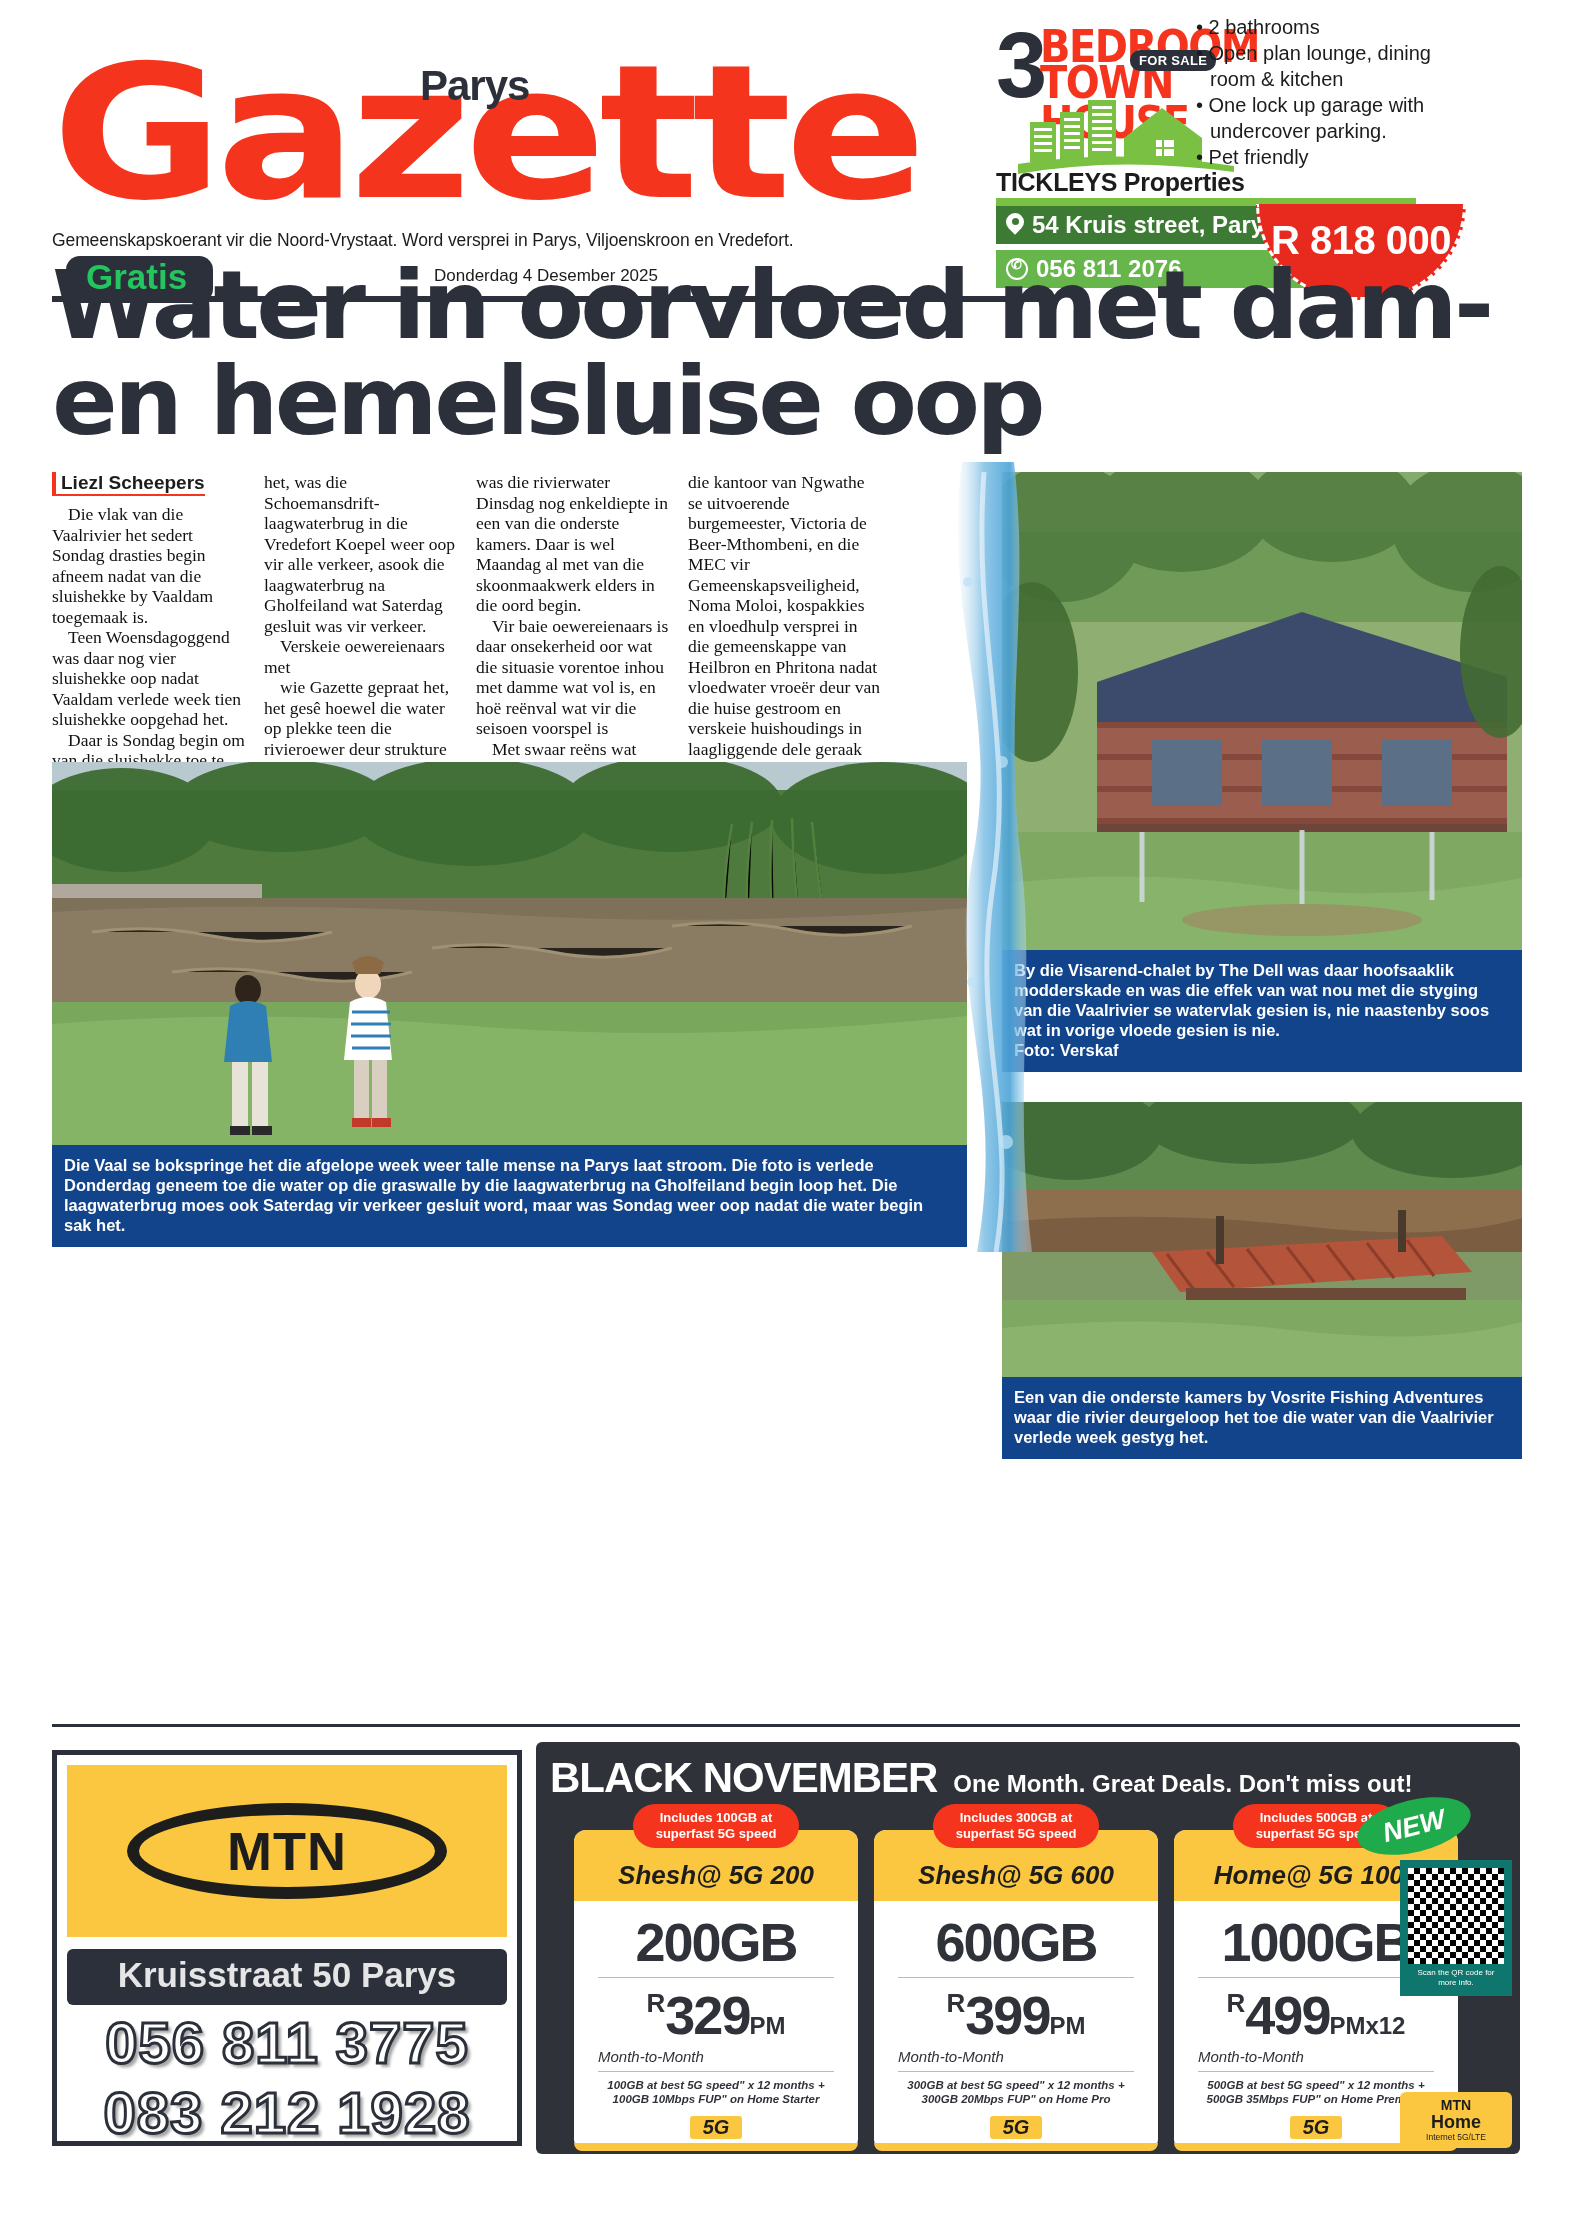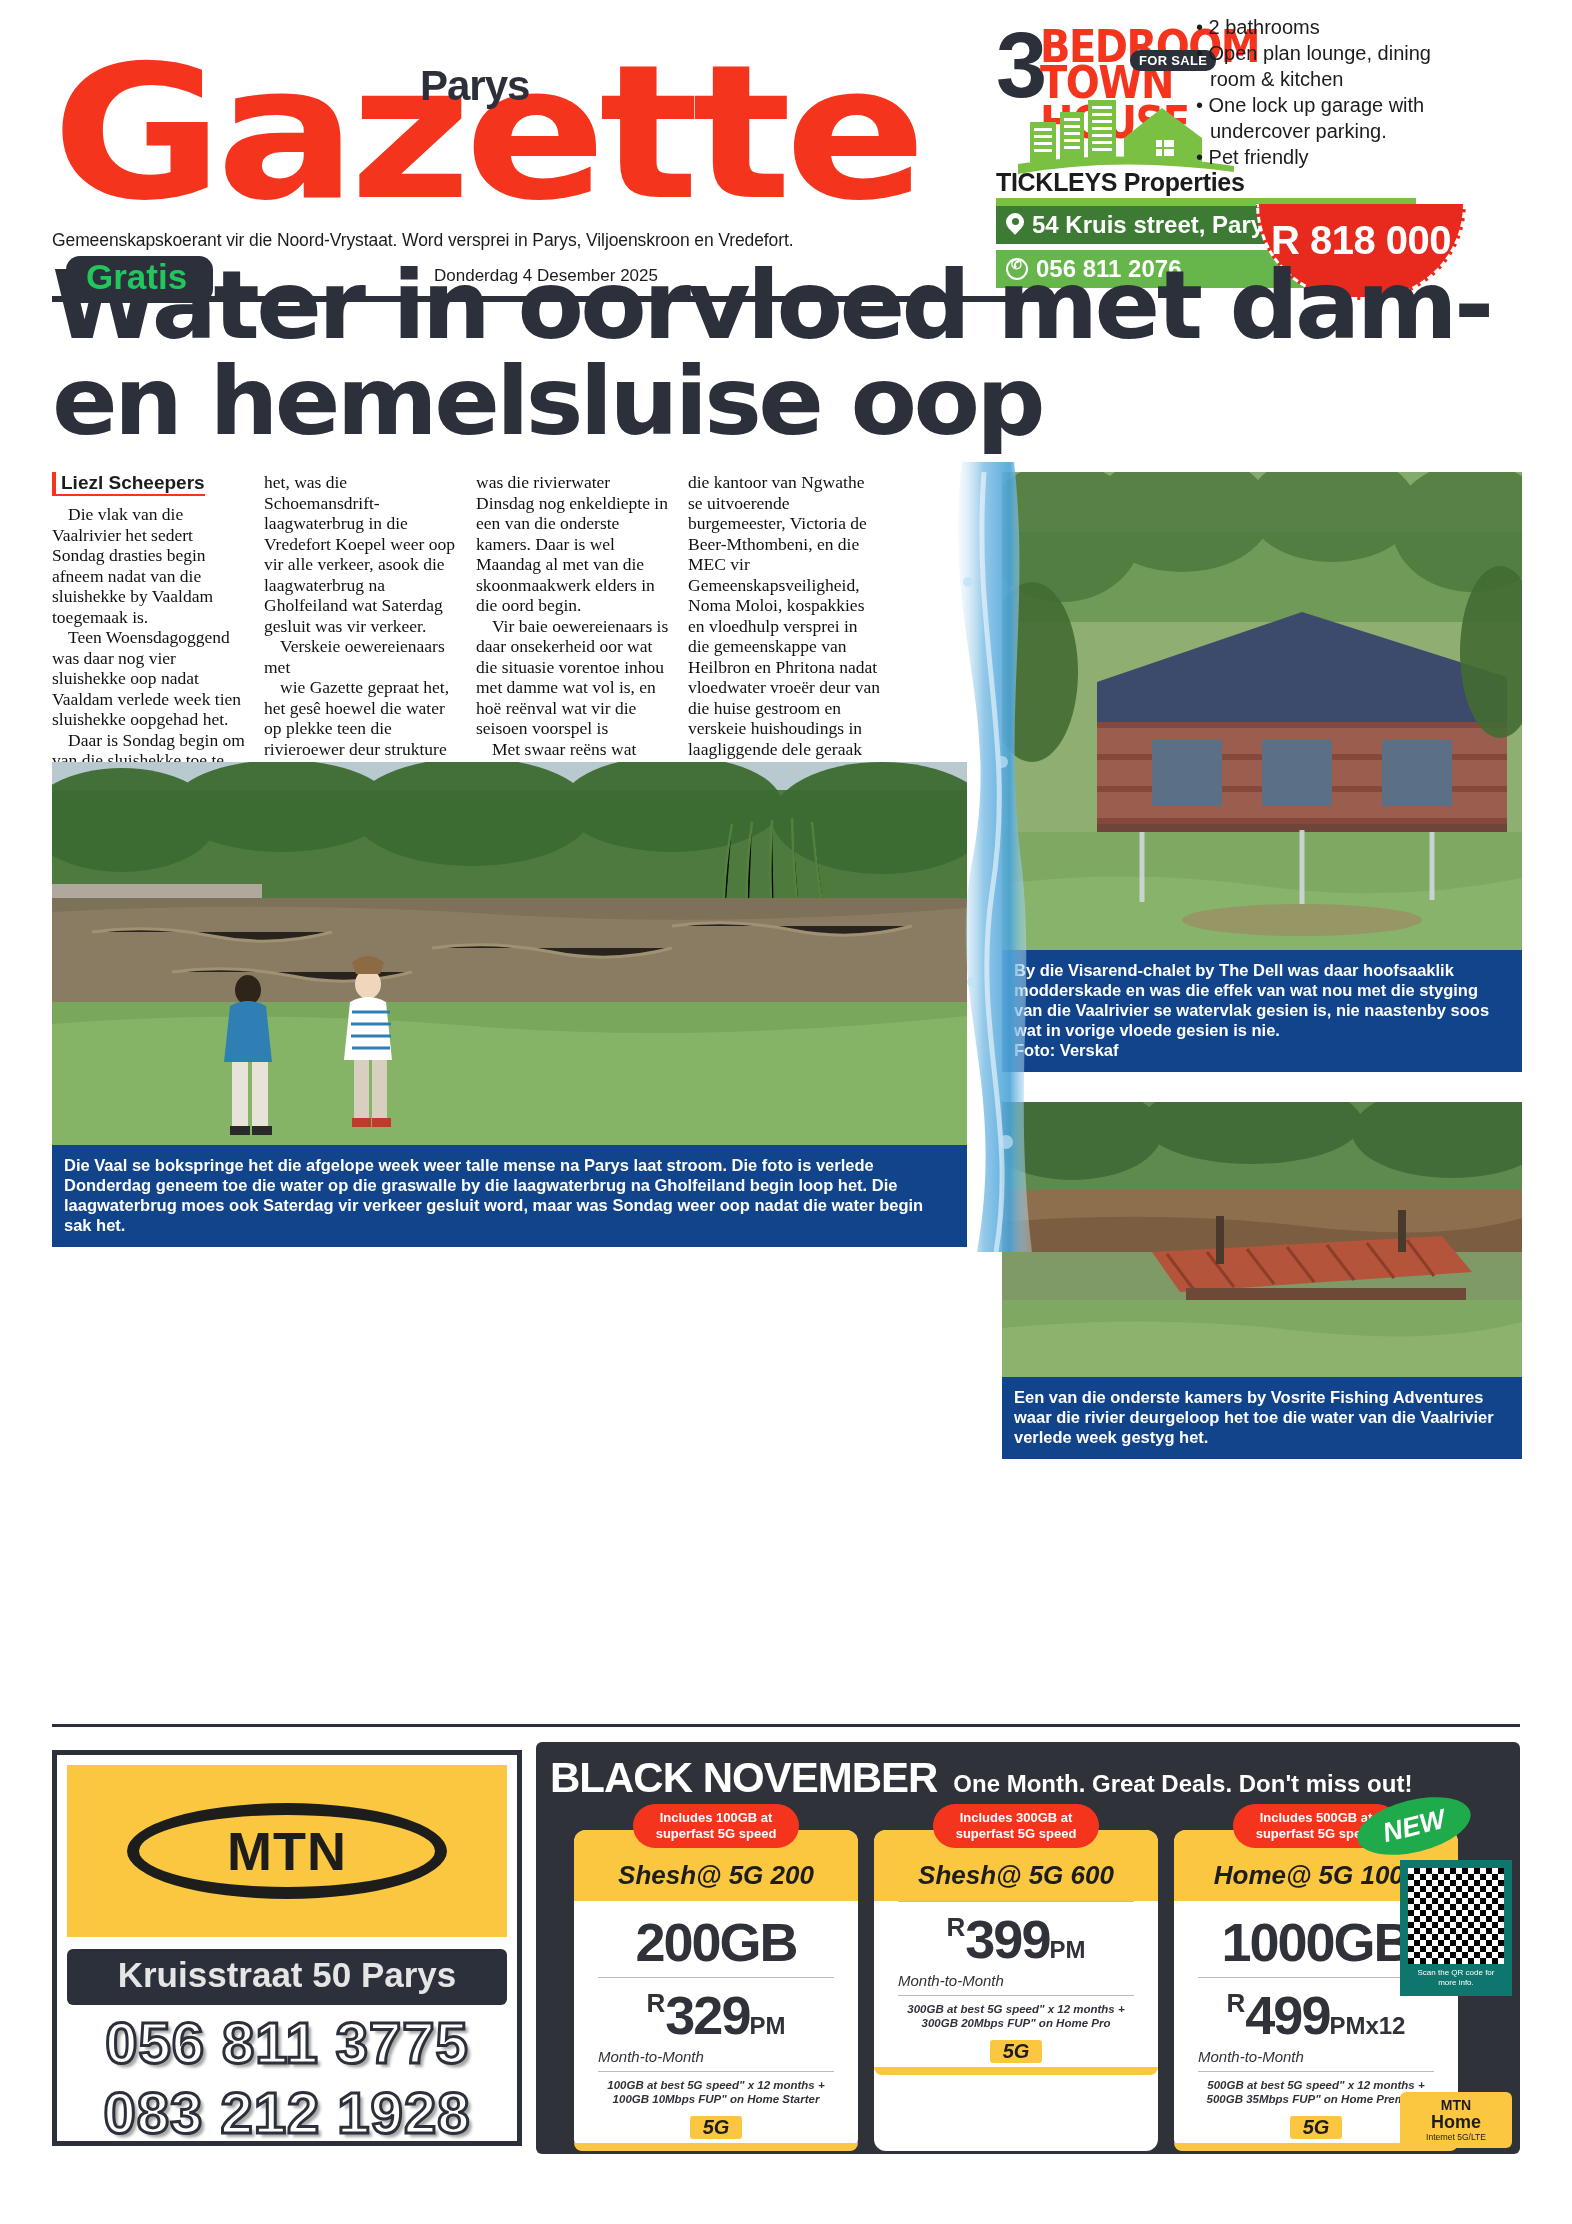--- a/index.html
+++ b/index.html
@@ -507,20 +507,21 @@
           <div class="card-m2m">Month-to-Month</div>
           <div class="card-hr"></div>
           <div class="card-fine">100GB at best 5G speed" x 12 months + 100GB 10Mbps FUP" on Home Starter</div>
           <div class="card-5g">5G</div>
           <div class="card-bottom"></div>
         </div>
 
         <div class="card">
           <div class="pill">Includes 300GB at superfast 5G speed</div>
           <div class="card-head">Shesh@ 5G 600</div>
+          <div class="card-gb">600GB</div>
           <div class="card-hr"></div>
           <div class="card-price">
             <span class="r">R</span><span class="n">399</span><span class="pm">PM</span>
           </div>
           <div class="card-m2m">Month-to-Month</div>
           <div class="card-hr"></div>
           <div class="card-fine">300GB at best 5G speed" x 12 months + 300GB 20Mbps FUP" on Home  Pro</div>
           <div class="card-5g">5G</div>
           <div class="card-bottom"></div>
         </div>

